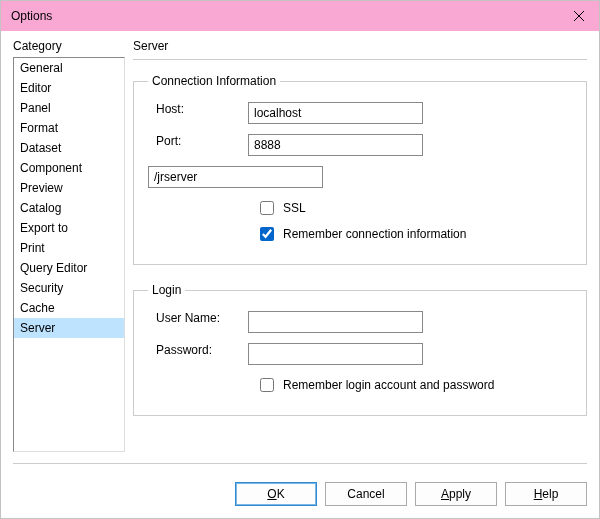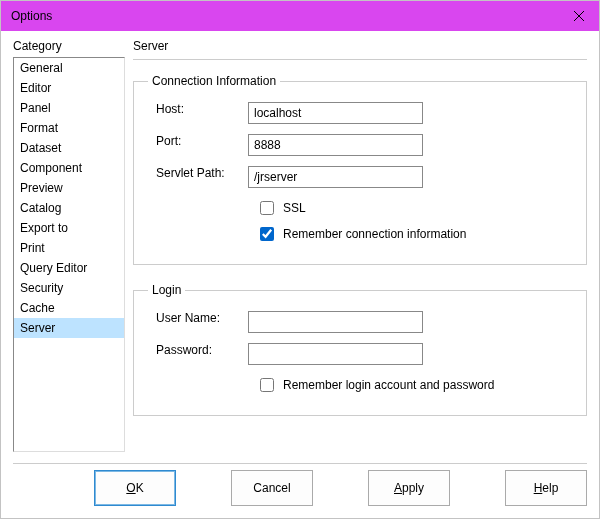--- a/index.html
+++ b/index.html
@@ -14,21 +14,21 @@
     overflow: hidden;
     border: 1px solid #c3c3c3;
   }
   
   .titlebar {
     display: flex;
     align-items: center;
     justify-content: space-between;
     height: 30px;
     padding: 0 0 0 10px;
-    background: #d946ef;
+    background: #f9a8d4;
   }
   .titlebar .title { font-size: 12px; }
   .titlebar .close {
     width: 40px;
     height: 30px;
     display: flex;
     align-items: center;
     justify-content: center;
     font-family: Arial, sans-serif;
   }
@@ -128,27 +128,26 @@
   }
   .buttons {
     position: absolute;
     right: 12px;
     bottom: 12px;
     display: flex;
     gap: 8px;
   }
   .buttons button {
     width: 82px;
-    height: 36px;
+    height: 24px;
     background: #fdfdfd;
     border: 1px solid #aaa;
     font-family: inherit;
     font-size: 12px;
     cursor: pointer;
-    margin-left: 47px;
   }
   .buttons button.default {
     border: 1px solid #2f8ad0;
     box-shadow: inset 0 0 0 1px #7cb8e4;
   }
   .mnemonic { text-decoration: underline; }
 </style>
 </head>
 <body>
 
@@ -193,21 +192,20 @@
 
         <div class="row">
           <label class="fld">Host:</label>
           <input type="text" value="localhost" style="">
         </div>
         <div class="row">
           <label class="fld">Port:</label>
           <input type="text" value="8888" style="">
         </div>
         <div class="row">
-          <label class="fld">Servlet Path:</label>
           <input type="text" value="/jrserver" style="">
         </div>
         <div class="chk-row">
           <input type="checkbox" id="ssl" style="">
           <label for="ssl">SSL</label>
         </div>
         <div class="chk-row">
           <input type="checkbox" id="remc" checked="" style="">
           <label for="remc">Remember connection information</label>
         </div>

